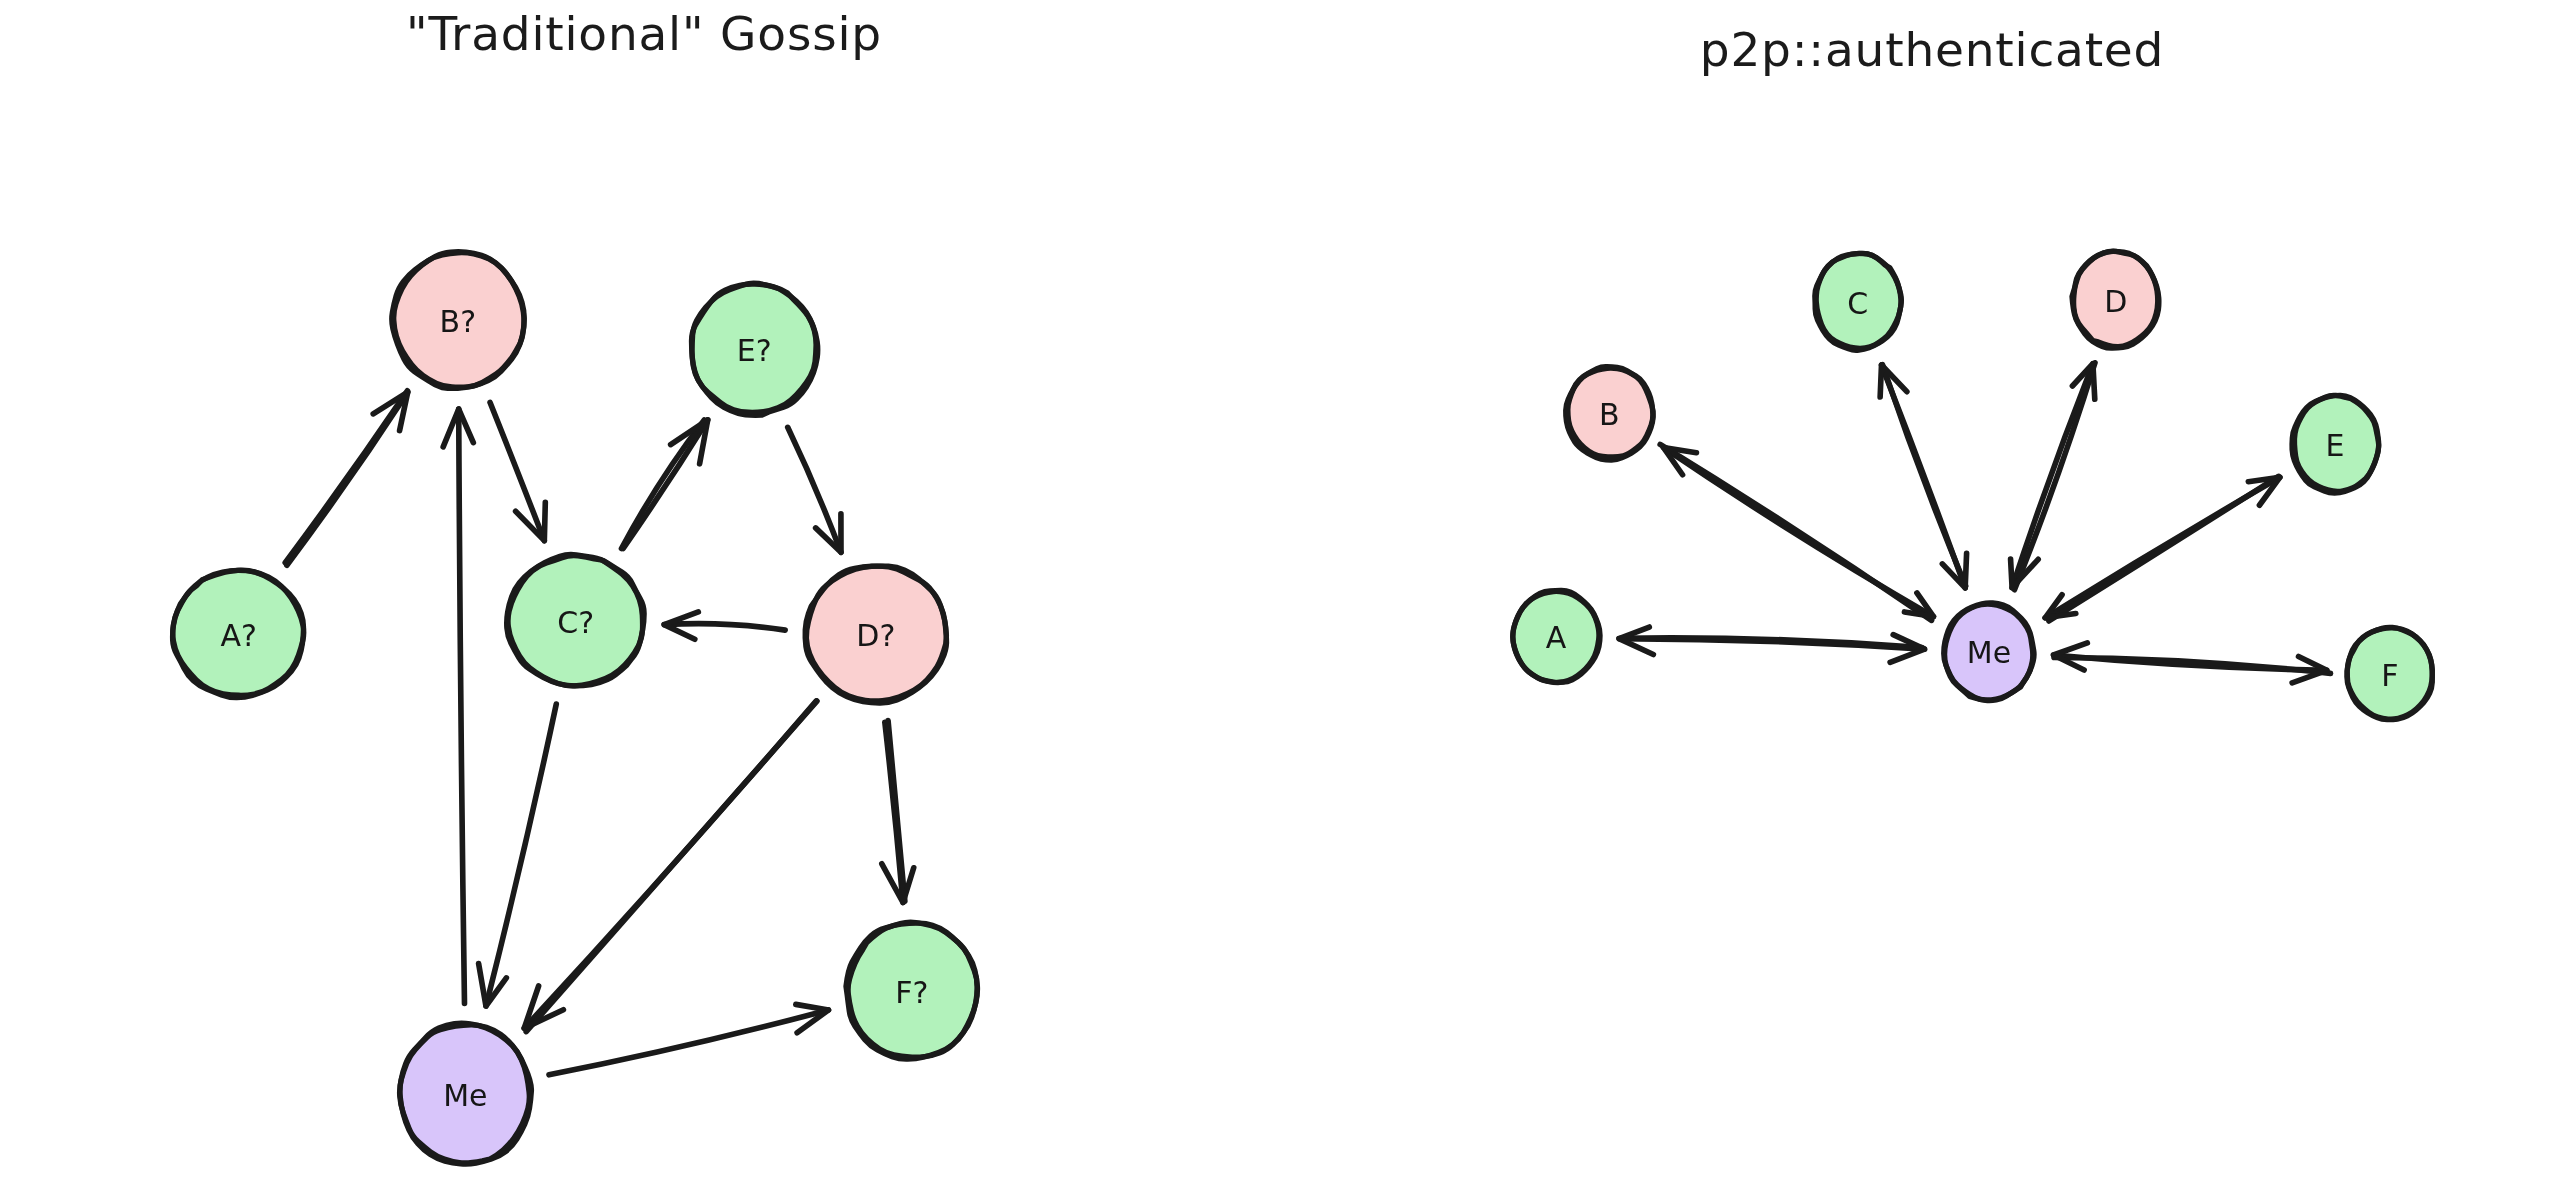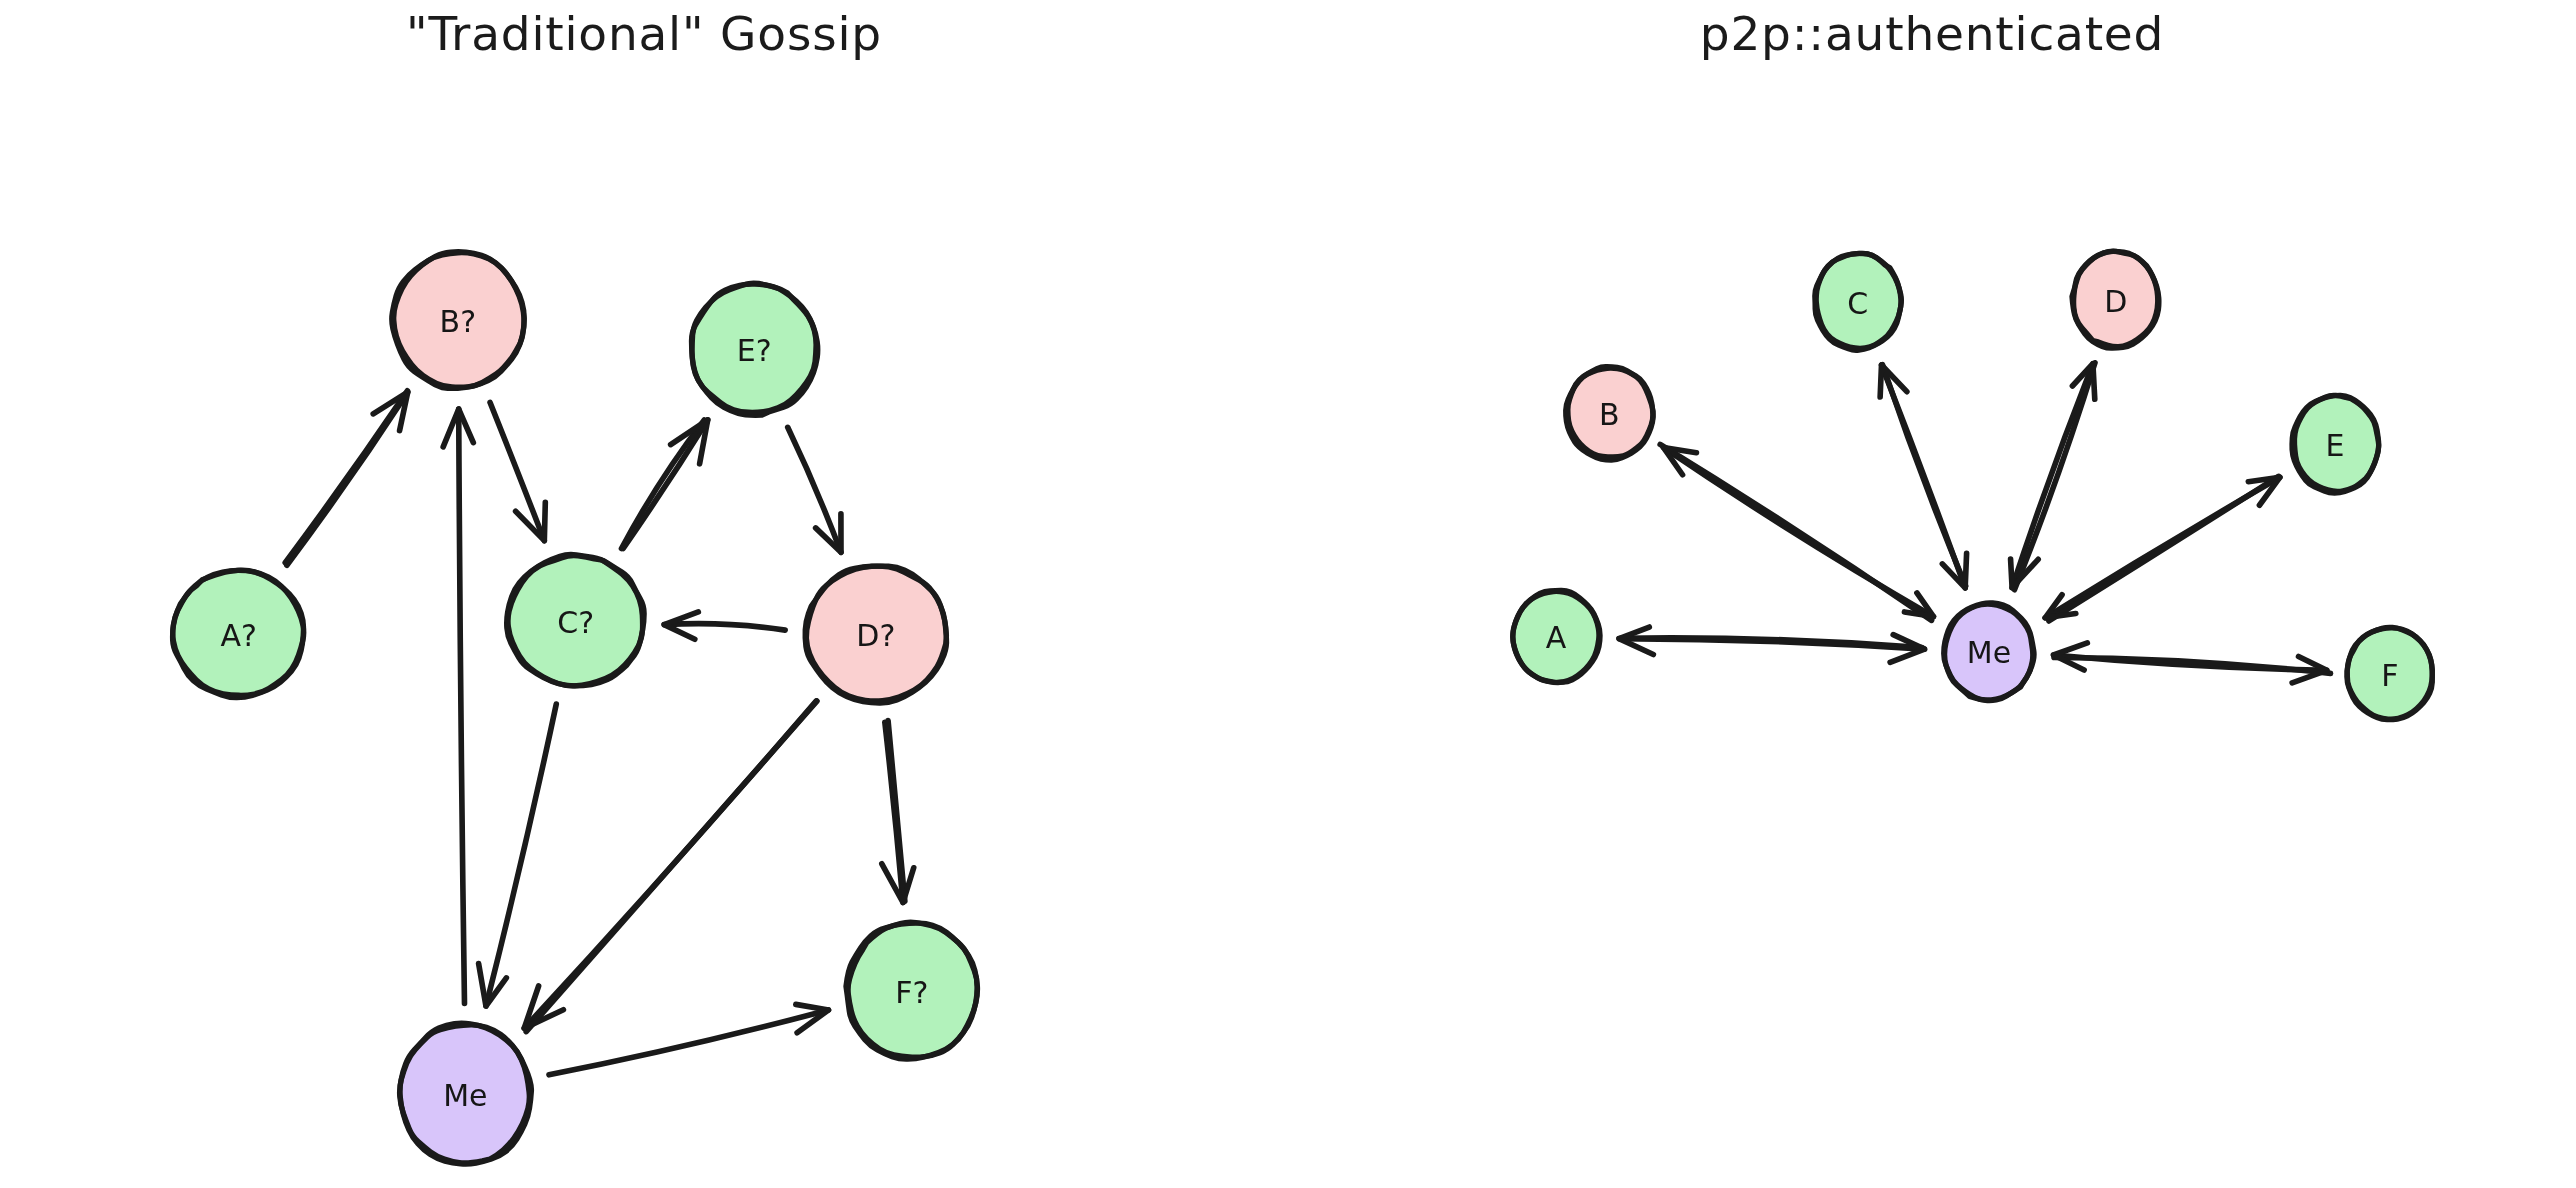--- a/index.html
+++ b/index.html
@@ -9,21 +9,21 @@
   .panel{position:absolute;top:0;height:1188px;}
   #panel-left{left:0;width:1288px;}
   #panel-right{left:1288px;width:1288px;}
   .panel-title{
     position:absolute;width:100%;text-align:center;
     font-family:"DejaVu Sans", sans-serif;
     font-size:47px;font-weight:400;color:#1b1b1b;
     letter-spacing:0.8px;white-space:nowrap;
   }
   #panel-left .panel-title{top:6px;}
-  #panel-right .panel-title{top:6px;}
+  #panel-right .panel-title{top:22px;}
   svg.graph{position:absolute;left:0;top:0;width:1288px;height:1188px;overflow:visible;}
   .node-label{
     font-family:"DejaVu Sans", sans-serif;
     font-size:40px;fill:#161616;
     text-anchor:middle;dominant-baseline:central;
     pointer-events:none;
   }
   .node-circle{stroke:#1a1a1a;stroke-width:7;stroke-linejoin:round;stroke-linecap:round;}
   .edge-line{stroke:#1a1a1a;stroke-width:7.5;fill:none;stroke-linecap:round;stroke-linejoin:round;}
   .arrow-head{stroke:#1a1a1a;stroke-width:7.5;fill:none;stroke-linecap:round;stroke-linejoin:round;}

